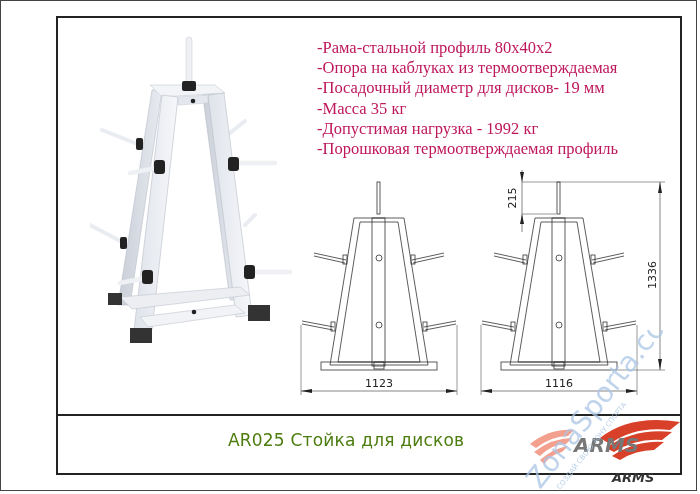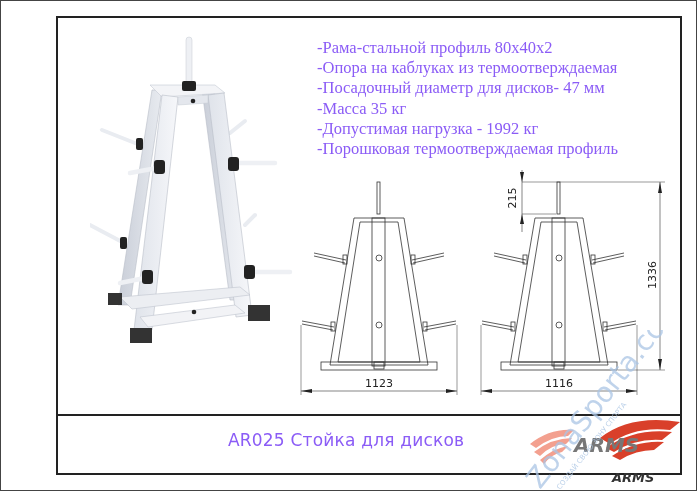--- a/index.html
+++ b/index.html
@@ -1,22 +1,22 @@
 <!DOCTYPE html>
 <html><head>
 <meta charset="utf-8">
 <style>
   html,body{margin:0;padding:0;background:#fff;}
   body{width:700px;height:494px;position:relative;overflow:hidden;font-family:"Liberation Serif",serif;}
   .outer{position:absolute;left:0;top:0;width:697px;height:491px;border:1.5px solid #444;border-left-width:1px;border-top-width:1px;box-sizing:border-box;}
   .inner{position:absolute;left:56px;top:16px;width:626px;height:459px;border:2px solid #222;box-sizing:border-box;}
   .divider{position:absolute;left:56px;top:414px;width:626px;height:2px;background:#222;}
-  .specs{position:absolute;left:317px;top:38px;font-size:16.5px;line-height:20.2px;color:#8b5cf6;white-space:nowrap;}
+  .specs{position:absolute;left:317px;top:38px;font-size:16.5px;line-height:20.2px;color:#be185d;white-space:nowrap;}
   .specs div{margin:0;}
-  .title{position:absolute;left:228px;top:430px;font-family:"DejaVu Sans",sans-serif;font-size:17px;color:#8b5cf6;letter-spacing:0.2px;}
+  .title{position:absolute;left:228px;top:430px;font-family:"DejaVu Sans",sans-serif;font-size:17px;color:#4d7c0f;letter-spacing:0.2px;}
   .render{position:absolute;left:90px;top:25px;width:210px;height:330px;}
   .draw{position:absolute;}
   .dimtxt{font-family:"DejaVu Sans",sans-serif;font-size:11px;fill:#222;}
   .logo{position:absolute;left:530px;top:410px;width:160px;height:84px;}
   .wm{position:absolute;left:520px;top:330px;width:180px;height:164px;pointer-events:none;}
 </style>
 </head>
 <body>
 
 <div class="outer"></div>
@@ -142,21 +142,21 @@
   <polygon points="190,12 188,23 192,23" fill="#222"></polygon>
   <polygon points="190,200 188,189 192,189" fill="#222"></polygon>
   <text class="dimtxt" x="89" y="217" text-anchor="middle">1116</text>
   <text class="dimtxt" transform="translate(46,28) rotate(-90)" text-anchor="middle">215</text>
   <text class="dimtxt" transform="translate(186,105) rotate(-90)" text-anchor="middle">1336</text>
 </svg>
 
 <div class="specs">
   <div>-Рама-стальной профиль 80х40х2</div>
   <div>-Опора на каблуках из термоотверждаемая</div>
-  <div>-Посадочный диаметр для дисков- 47 мм</div>
+  <div>-Посадочный диаметр для дисков- 19 мм</div>
   <div>-Масса 35 кг</div>
   <div>-Допустимая нагрузка - 1992 кг</div>
   <div>-Порошковая термоотверждаемая профиль</div>
 </div>
 
 <div class="title">AR025 Стойка для дисков</div>
 
 <svg class="logo" viewBox="0 0 160 84">
   <g>
     <path d="M0,34 Q20,18 44,20 L38,26 Q22,26 6,38 Z" fill="#f3a08f"></path>

